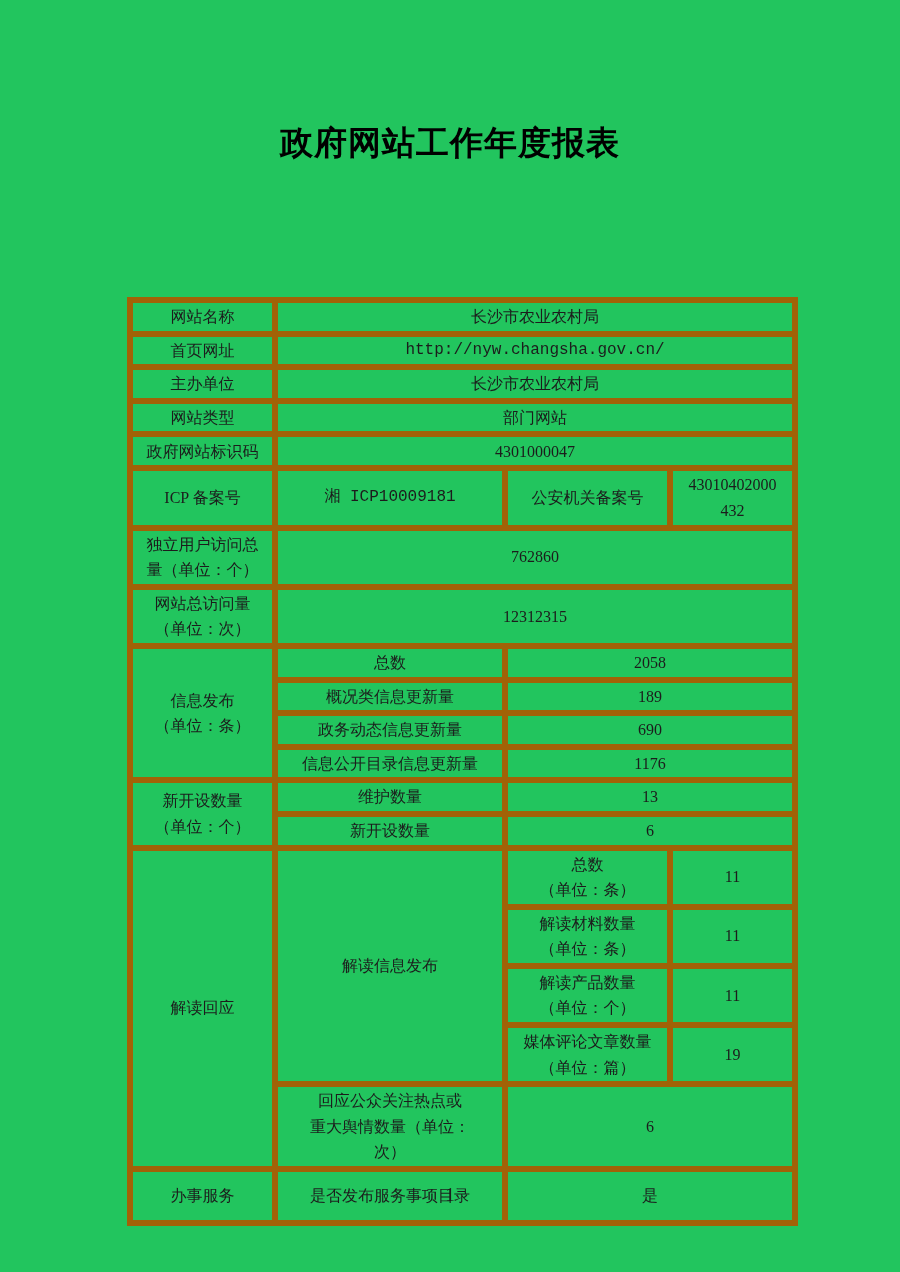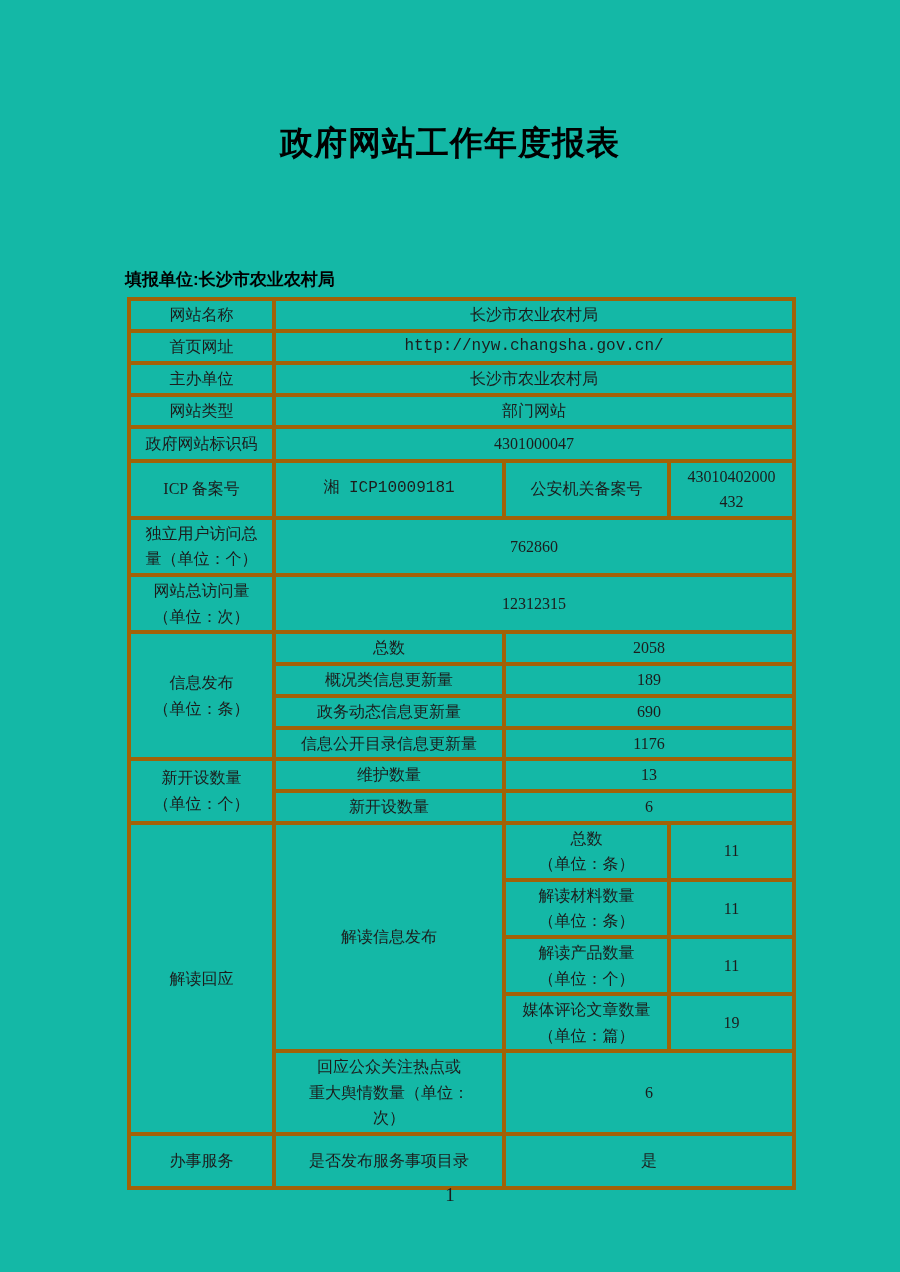--- a/index.html
+++ b/index.html
@@ -1,20 +1,20 @@
 <!DOCTYPE html>
 <html><head>
 <meta charset="utf-8">
 <style>
   html, body { margin: 0; padding: 0; background: #ffffff; }
   .page {
     position: relative;
     width: 900px;
     height: 1272px;
-    background: #14b8a6;
+    background: #22c55e;
     overflow: hidden;
     font-family: "Liberation Serif", "DejaVu Serif", serif;
     color: #1c1c1c;
   }
   .doc-title {
     position: absolute;
     top: 121px; left: 0; right: 0;
     text-align: center;
     font-family: "Liberation Sans", "DejaVu Sans", sans-serif;
     font-weight: bold;
@@ -38,21 +38,21 @@
     color: #000000;
   }
   table.report {
     position: absolute;
     left: 127px; top: 297px;
     width: 665px;
     border-collapse: collapse;
     table-layout: fixed;
   }
   table.report td {
-    border: 4px solid #a16207;
+    border: 6px solid #a16207;
     text-align: center;
     vertical-align: middle;
     font-size: 16px;
     line-height: 1.6;
     padding: 1px 4px;
     overflow: hidden;
   }
   .pre { white-space: pre-line; }
   .num {
     font-family: "Liberation Serif", "DejaVu Serif", serif;
@@ -72,21 +72,20 @@
     text-align: center;
     font-size: 19px;
   }
 </style>
 </head>
 <body>
 
 <div class="page">
 
   <div class="doc-title">政府网站工作年度报表</div>
-  <div class="reporting-unit">填报单位:长沙市农业农村局</div>
 
   <table class="report">
     <colgroup>
       <col style="width:145px">
       <col style="width:230px">
       <col style="width:165px">
       <col style="width:125px">
     </colgroup>
     <tbody>
       <tr style="height:32px">

